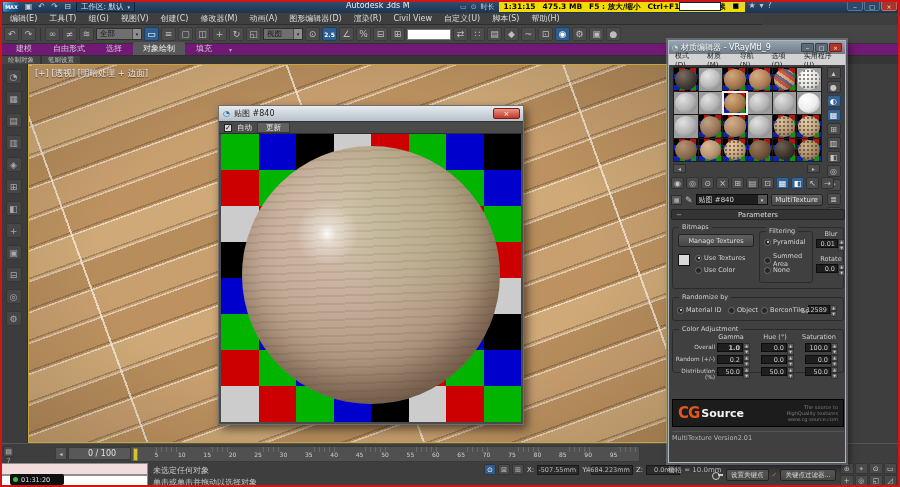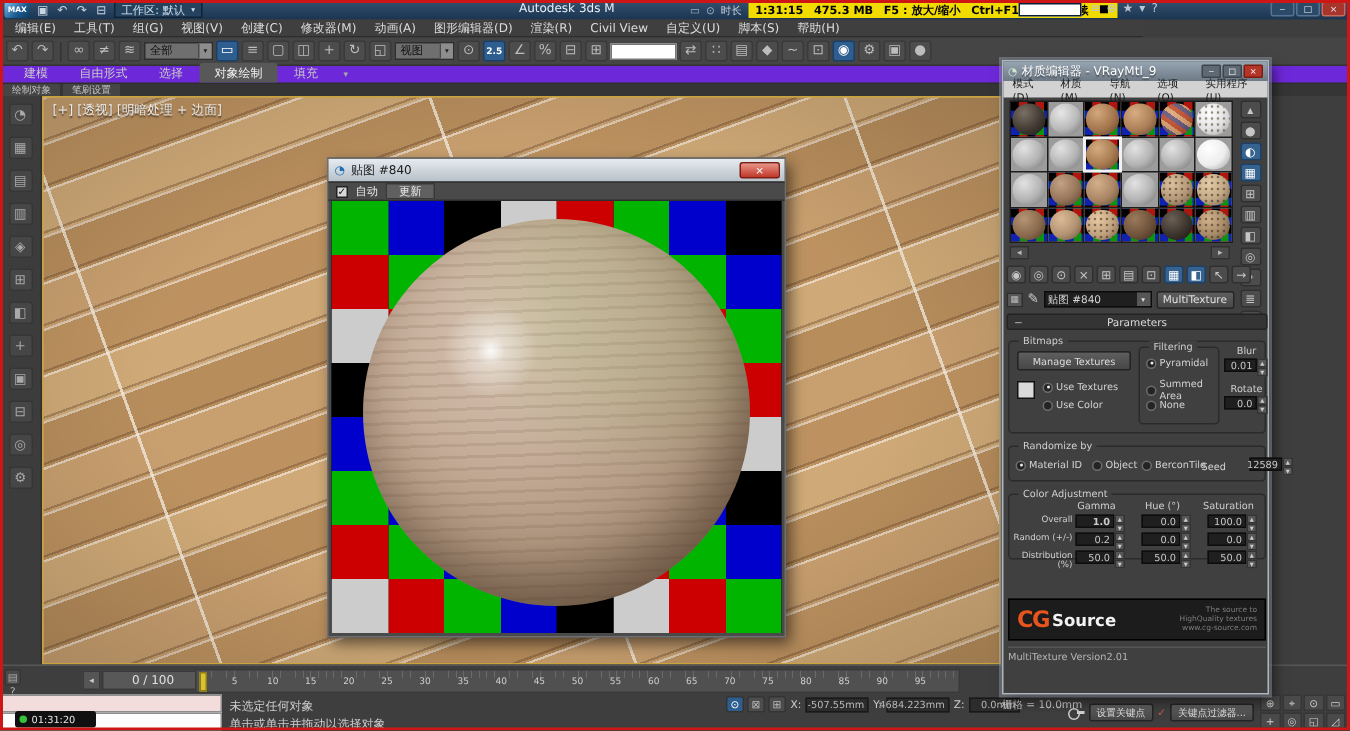--- a/index.html
+++ b/index.html
@@ -46,21 +46,21 @@
   .ic.act { background:#2e5d8f; color:#fff; border-color:#1b3f66; }
   .ic.sm2 { font-size:6px; font-weight:bold; }
   .tsep { width:1px; height:13px; background:#333; margin:0 2px; flex:0 0 auto; }
   .combo { height:12px; background:#6f6f6f; border:1px solid #2e2e2e; color:#101010; font-size:7.5px;
     display:flex; align-items:center; padding-left:3px; flex:0 0 auto; }
   .combo .arw { margin-left:auto; width:9px; height:100%; background:#8d8d8d; color:#222; font-size:5px;
     display:flex; align-items:center; justify-content:center; border-left:1px solid #4a4a4a; }
   .tinput { height:11px; background:#fff; border:1px solid #777; font-size:7px; color:#222; flex:0 0 auto; }
 
   
-  .ribbon { position:absolute; left:0; top:44px; width:900px; height:12px; background:#6d28d9;
+  .ribbon { position:absolute; left:0; top:44px; width:900px; height:12px; background:#701a75;
     border-bottom:1px solid #2e2e2e; display:flex; align-items:flex-end; padding-left:6px; gap:1px; }
   .rtab { font-size:8px; color:#c9c9c9; padding:1px 10px; }
   .rtab.act { background:#585858; color:#f2f2f2; border-radius:2px 2px 0 0; }
   .rmore { font-size:6px; color:#aaa; padding:0 6px 2px; }
   .ribbon2 { position:absolute; left:0; top:56px; width:900px; height:8px; background:#353535;
     display:flex; align-items:center; gap:2px; padding-left:2px; }
   .rsub { font-size:6.5px; color:#c2c2c2; background:#454545; padding:0 6px; border-radius:1px; }
 
   
   .lefttoolbar { position:absolute; left:0; top:64px; width:28px; height:379px; background:#3c3c3c;
@@ -631,21 +631,21 @@
       </div>
       <div style="position:absolute;left:55px;top:8px;display:flex;align-items:center;gap:2px;">
         <span class="radio"></span>
         <span class="rlab">Object</span>
       </div>
       <div style="position:absolute;left:88px;top:8px;display:flex;align-items:center;gap:2px;">
         <span class="radio"></span>
         <span class="rlab">BerconTile</span>
       </div>
       <span class="rlab" style="position:absolute;left:128px;top:9px;">Seed</span>
-      <div style="position:absolute;left:160px;top:7px;display:flex;">
+      <div style="position:absolute;left:135px;top:7px;display:flex;">
         <div class="field" style="width:22px;">12589</div>
         <div class="spin">
             <i>▲</i>
             <i>▼</i>
           </div>
       </div>
     </div>
 
     <div class="grp" style="left:3px; top:288px; width:172px; height:44px;">
       <span class="gt">Color Adjustment</span>

